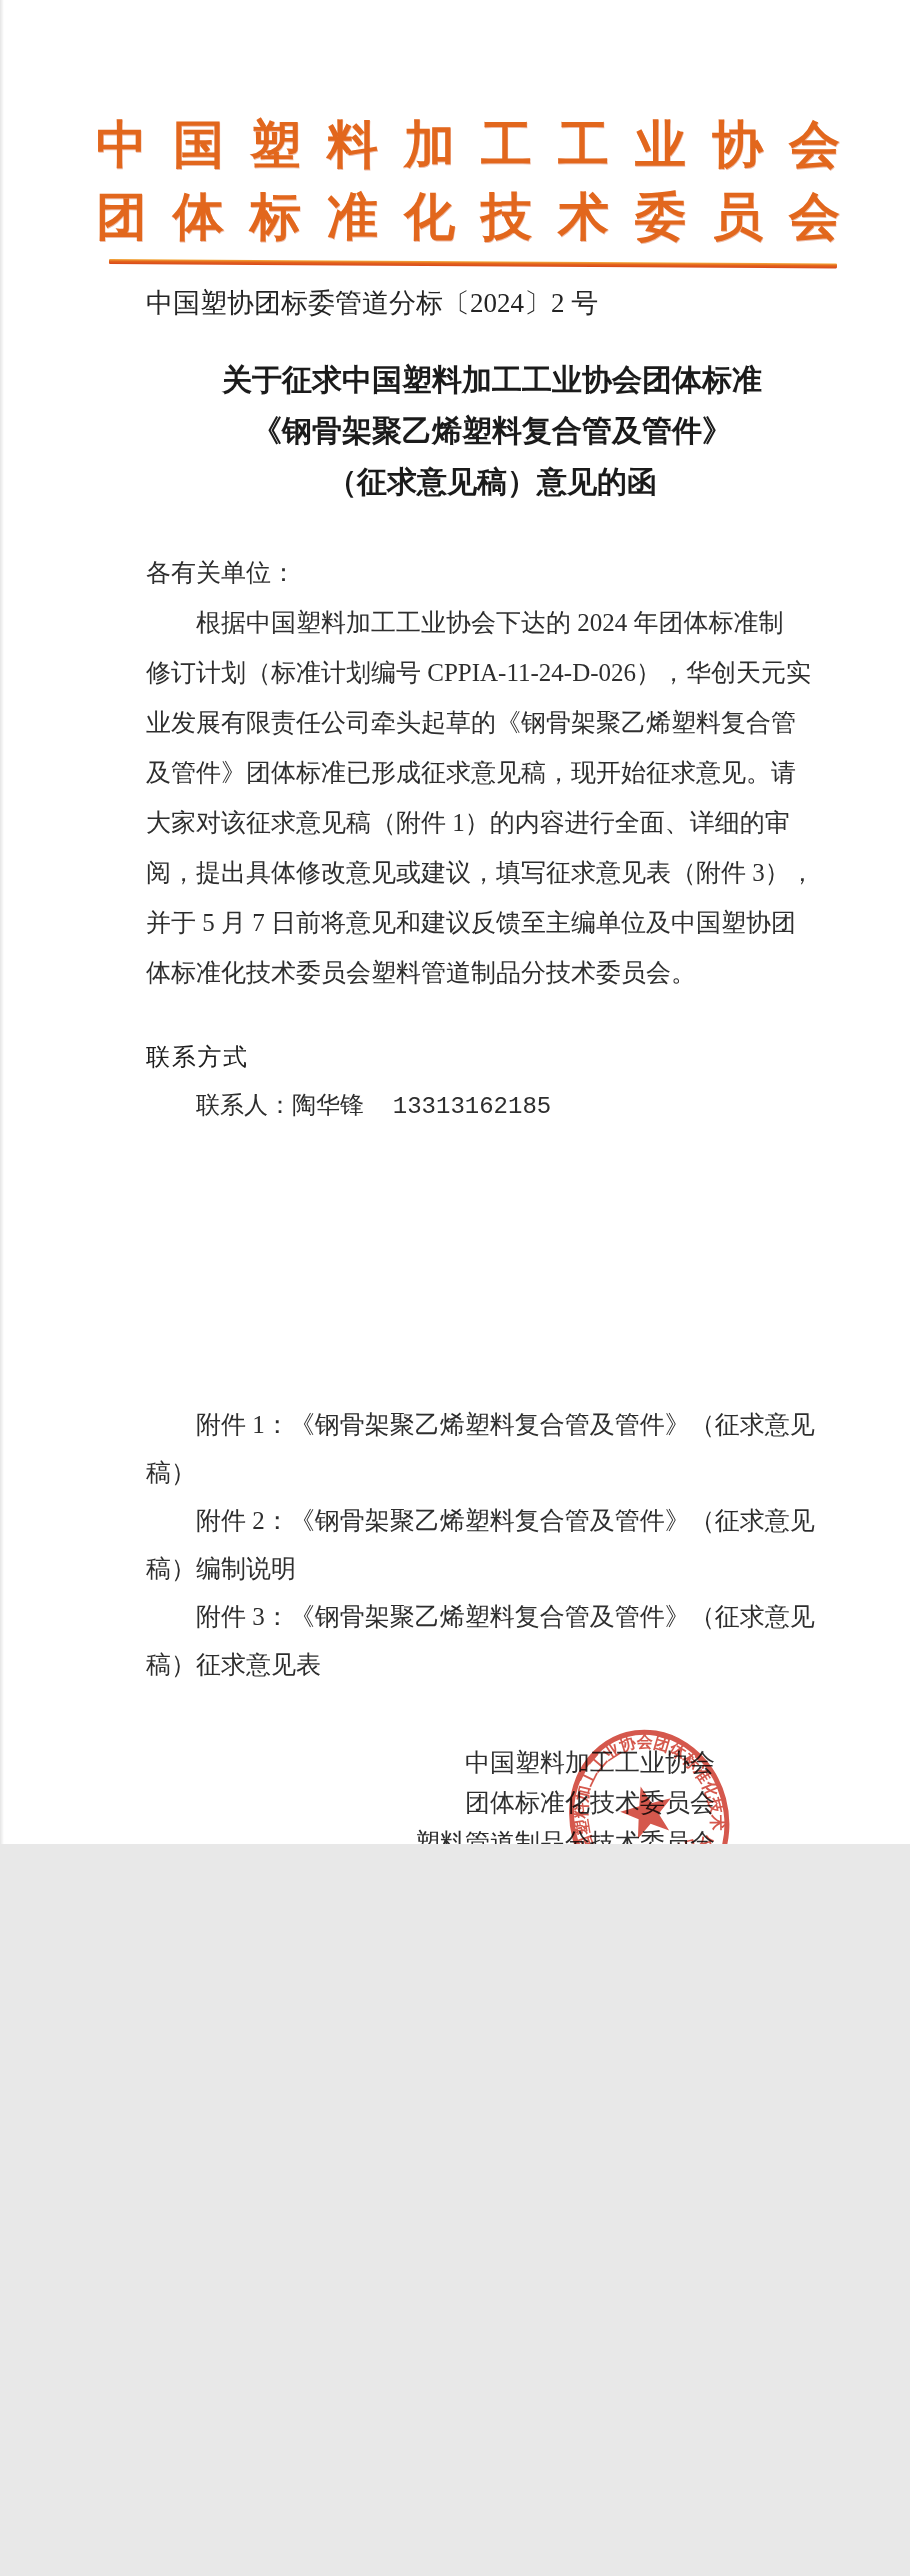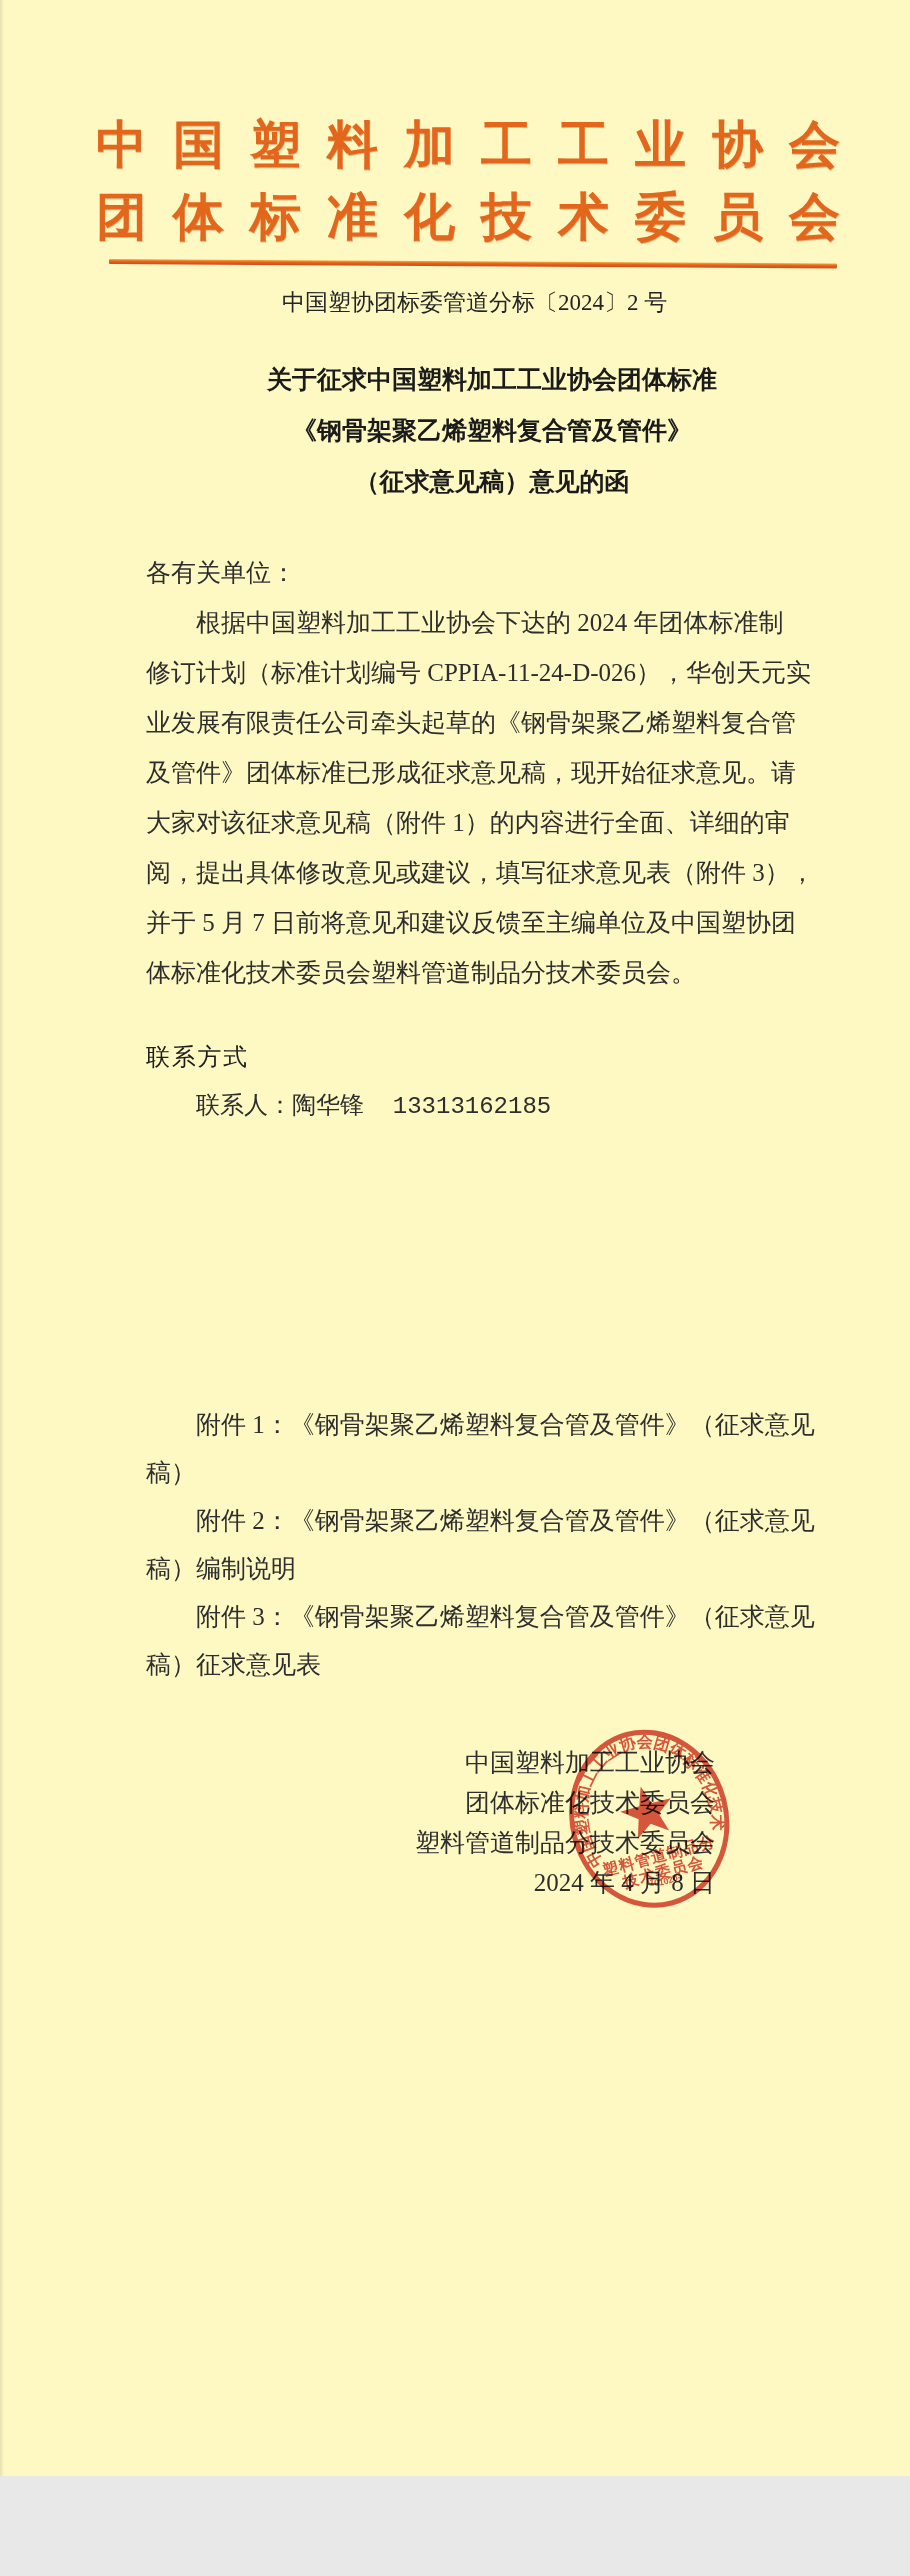--- a/index.html
+++ b/index.html
@@ -1,19 +1,19 @@
 <!DOCTYPE html>
 <html style="font-size:9.2px"><head>
 <meta charset="utf-8">
 <style>
   html,body{margin:0;padding:0;background:#e8e8e8;}
   .page{
     position:relative;
-    width:911px;height:2476px;
-    background:#fef9c3;
+    width:911px;height:1844px;
+    background:#ffffff;
     overflow:hidden;
     font-family:"Liberation Serif","DejaVu Serif",serif;
     color:#2b2b2b;
   }
   .edge-shadow{
     position:absolute;left:0;top:0;width:4px;height:2576px;
     background:linear-gradient(90deg,rgba(0,0,0,.10),rgba(0,0,0,0));
   }
   
   .hline{
@@ -28,28 +28,28 @@
   .hline2{top:189px;}
   .divider{
     position:absolute;left:109px;top:259px;width:728px;height:5.2px;
     background:linear-gradient(180deg,#f3ae3e 0%,#e4641c 45%,#d8481b 100%);
     transform:rotate(.35deg);transform-origin:left center;
     border-radius:1.1px;
   }
   
   .doc-number{
     position:absolute;left:146px;top:290px;width:657px;
-    font-size:23px;line-height:26.4px;text-align:center;white-space:pre;
+    font-size:27px;line-height:26.4px;text-align:left;white-space:pre;
     color:#242424;
   }
   
   .title{
     position:absolute;left:146px;top:354px;width:692px;
     text-align:center;font-weight:bold;color:#1b1b1b;
-    font-size:25px;line-height:51px;
+    font-size:30px;line-height:51px;
   }
   .title div{white-space:pre;}
   
   .body-block{
     position:absolute;left:146px;top:548px;width:706px;
     font-size:25px;line-height:50px;color:#2e2e2e;
   }
   .body-block div{white-space:pre;}
   .indent{text-indent:2em;}
   

